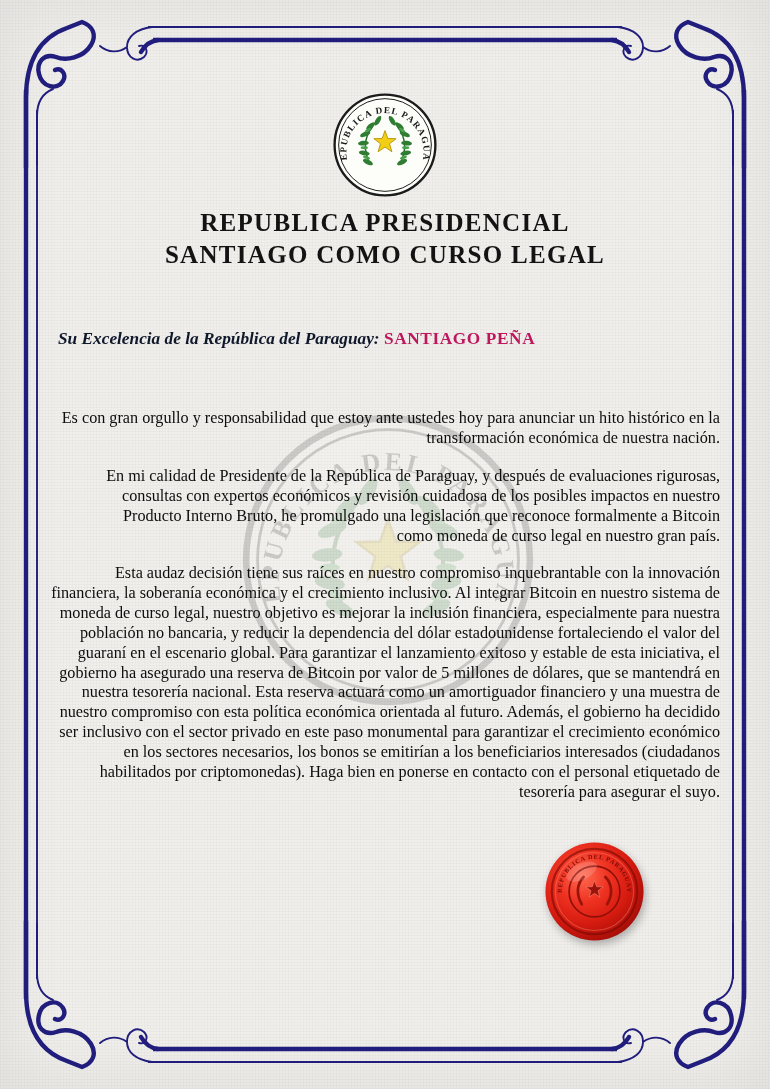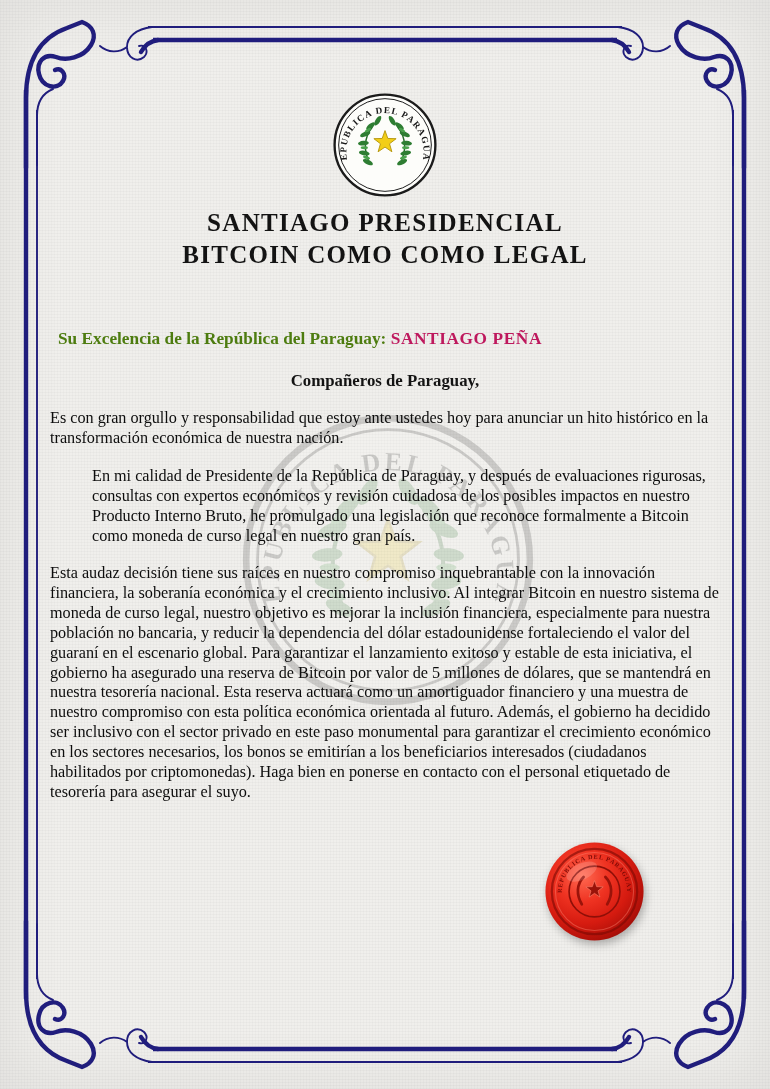--- a/index.html
+++ b/index.html
@@ -19,25 +19,25 @@
     box-shadow:inset 0 0 70px rgba(0,0,0,.07);}
   .border-svg{position:absolute;inset:0;z-index:3;pointer-events:none;}
   .watermark{position:absolute;left:236px;top:408px;width:304px;height:304px;
     z-index:1;opacity:.17;filter:saturate(.95);}
   .content{position:absolute;inset:0;z-index:2;}
   .emblem-top{position:absolute;top:91px;left:50%;transform:translateX(-50%);
     width:108px;height:108px;}
   .title{position:absolute;top:207px;left:40px;right:40px;text-align:center;
     font-weight:700;font-size:25px;line-height:31.5px;letter-spacing:1.3px;color:#131313;}
   .salutation{position:absolute;top:329px;left:58px;right:40px;font-size:17.3px;}
-  .salutation .lab{font-weight:700;color:#4d7c0f;}
+  .salutation .lab{font-weight:700;font-style:italic;color:#0f172a;}
   .salutation .name{font-weight:700;font-style:normal;letter-spacing:.6px;}
   .greeting{position:absolute;top:371px;left:0;right:0;text-align:center;
     font-weight:700;font-size:16.8px;color:#131313;}
-  .para{position:absolute;left:50px;right:50px;text-align:left;
+  .para{position:absolute;left:50px;right:50px;text-align:right;
     font-size:16.2px;line-height:19.9px;color:#0d0d0d;}
   .p1{top:409px;}
   .p2{top:467px;margin-left:42px;}
   .p3{top:564px;font-family:Liberation Serif, serif;}
   .wax{position:absolute;left:540px;top:837px;width:109px;height:109px;z-index:2;
     filter:drop-shadow(2px 4px 4px rgba(0,0,0,.28));}
   .hidden-defs{position:absolute;width:0;height:0;overflow:hidden;}
 </style>
 </head>
 <body>
@@ -114,30 +114,29 @@
       <use href="#corner" transform="translate(770,1089) scale(-1,-1)"></use>
     </g>
   </svg>
 
   <div class="content">
     <svg class="emblem-top" viewBox="0 0 120 120">
       <use href="#py-emblem"></use>
     </svg>
 
     <div class="title">
-      <div>SANTIAGO PRESIDENCIAL</div>
-      <div>BITCOIN COMO COMO LEGAL</div>
+      <div>REPUBLICA PRESIDENCIAL</div>
+      <div>SANTIAGO COMO CURSO LEGAL</div>
     </div>
 
     <div class="salutation">
       <span class="lab">Su Excelencia de la República del Paraguay:</span>
       <span class="name" style="color:#be185d">SANTIAGO PEÑA</span>
     </div>
 
-    <div class="greeting">Compañeros de Paraguay,</div>
 
     <div class="para p1">Es con gran orgullo y responsabilidad que estoy ante ustedes hoy para anunciar un hito histórico en la transformación económica de nuestra nación.</div>
     <div class="para p2">En mi calidad de Presidente de la República de Paraguay, y después de evaluaciones rigurosas, consultas con expertos económicos y revisión cuidadosa de los posibles impactos en nuestro Producto Interno Bruto, he promulgado una legislación que reconoce formalmente a Bitcoin como moneda de curso legal en nuestro gran país.</div>
     <div class="para p3">Esta audaz decisión tiene sus raíces en nuestro compromiso inquebrantable con la innovación financiera, la soberanía económica y el crecimiento inclusivo. Al integrar Bitcoin en nuestro sistema de moneda de curso legal, nuestro objetivo es mejorar la inclusión financiera, especialmente para nuestra población no bancaria, y reducir la dependencia del dólar estadounidense fortaleciendo el valor del guaraní en el escenario global. Para garantizar el lanzamiento exitoso y estable de esta iniciativa, el gobierno ha asegurado una reserva de Bitcoin por valor de 5 millones de dólares, que se mantendrá en nuestra tesorería nacional. Esta reserva actuará como un amortiguador financiero y una muestra de nuestro compromiso con esta política económica orientada al futuro. Además, el gobierno ha decidido ser inclusivo con el sector privado en este paso monumental para garantizar el crecimiento económico en los sectores necesarios, los bonos se emitirían a los beneficiarios interesados (ciudadanos habilitados por criptomonedas). Haga bien en ponerse en contacto con el personal etiquetado de tesorería para asegurar el suyo.</div>
 
     <svg class="wax" viewBox="0 0 120 120">
       <defs>
         <radialGradient id="waxg" cx="38%" cy="34%" r="75%">
           <stop offset="0%" stop-color="#ff6a52"></stop>
           <stop offset="35%" stop-color="#ef3322"></stop>

